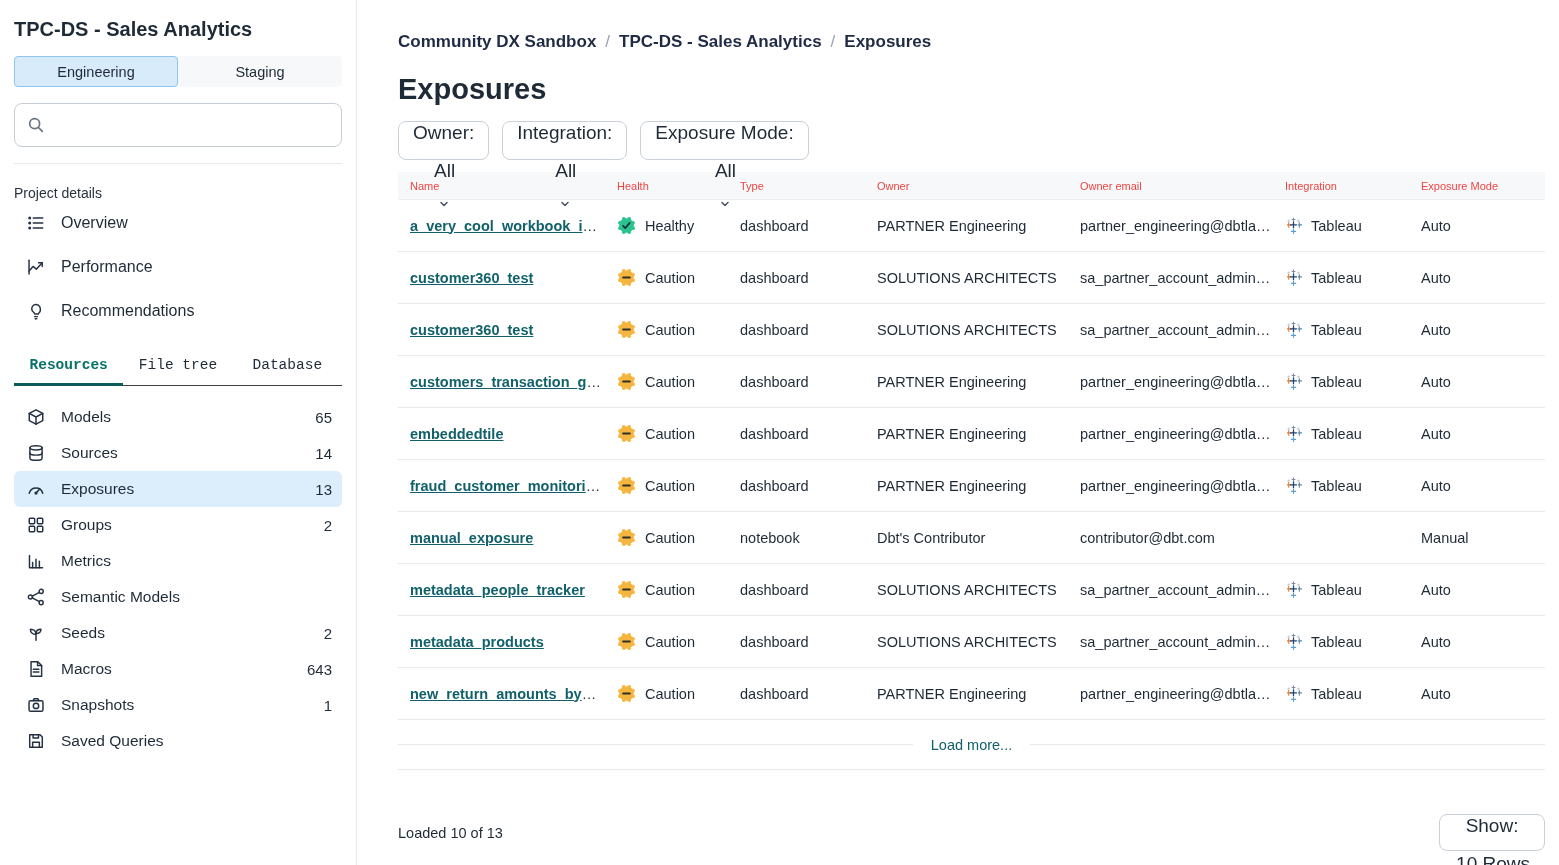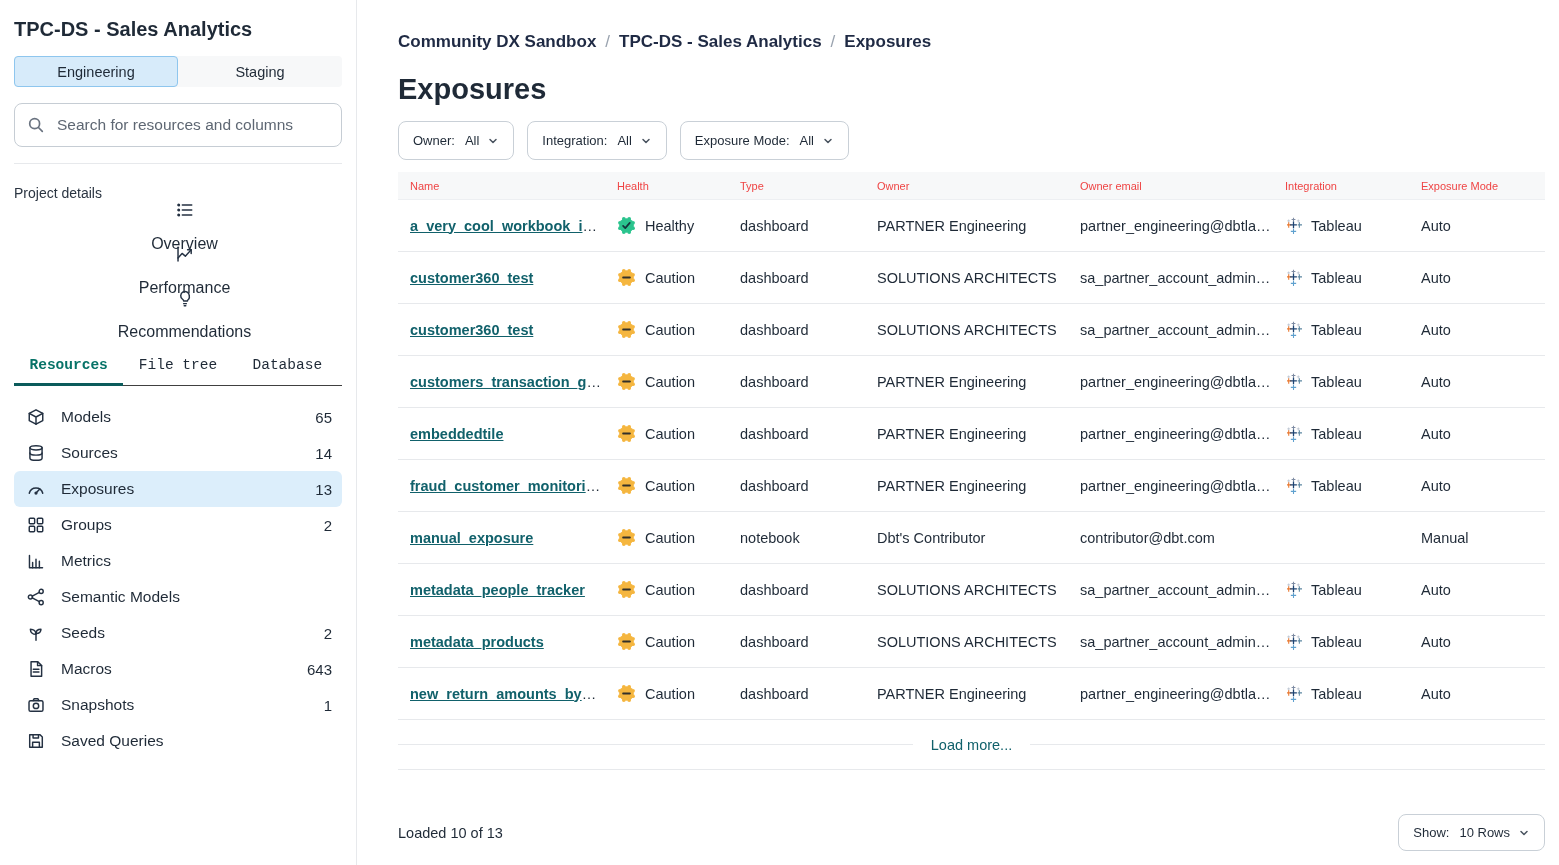--- a/index.html
+++ b/index.html
@@ -19,21 +19,21 @@
              border:1px solid transparent; color:#1F2A37; border-radius:4px; cursor:pointer; }
   .seg-btn.active { background:#D7EBFA; border-color:#8EC6EE; }
   .search-box { margin-top:16px; height:44px; border:1px solid #C6CDD4; border-radius:8px;
                 display:flex; align-items:center; padding:0 12px; gap:10px; background:#fff; }
   .search-box input { border:none; outline:none; flex:1; font-family:inherit; font-size:15.5px;
                       color:#1F2A37; background:transparent; }
   .search-box input::placeholder { color:#5E6773; }
   .side-divider { border:none; border-top:1px solid #E7E9EC; margin:16px 0 0; }
   .proj-label { margin-top:21px; font-size:14px; color:#2A3441; }
   .nav-item { display:flex; align-items:center; gap:16px; height:44px; padding-left:13px;
-              font-size:16px; cursor:pointer;flex-direction:column; }
+              font-size:16px; cursor:pointer; }
   .icon { display:inline-flex; align-items:center; justify-content:center; }
   .tabs { display:flex; margin-top:14px; border-bottom:1px solid #404040;font-family:Liberation Mono, monospace; }
   .tab { flex:1; text-align:center; font-size:14.5px; padding:10px 0 12px; color:#1F2A37;
          cursor:pointer; position:relative; }
   .tab.active { color:#077368; font-weight:700; }
   .tab.active::after { content:''; position:absolute; left:0; right:0; bottom:-1px; height:3px;
                        background:#0B5B5B; }
   .res-list { list-style:none; margin:13px 0 0; padding:0; }
   .res-item { display:flex; align-items:center; height:36px; padding:0 10px 0 13px;
               font-size:15.5px; border-radius:6px; cursor:pointer; }
@@ -43,23 +43,23 @@
   .res-item.active { background:#DCEEFB; }
 
   
   main { flex:1; padding:0 14px 0 41px; }
   .breadcrumb { margin-top:32px; font-size:17px; font-weight:700; color:#1F2A44;
                 display:flex; align-items:center; gap:9px; }
   .breadcrumb .sep { color:#9AA3AF; font-weight:400; }
   .breadcrumb .crumb { cursor:pointer; }
   .page-title { font-size:29px; font-weight:600; margin:21px 0 0; color:#1F2A37; }
   .filters { display:flex; gap:13px; margin-top:15px; }
-  .pill { display:inline-flex; align-items:center; gap:8px; border:1px solid #C9D0D7; border-radius:8px;
-          height:39px; padding:0 14px; font-size:13px; background:#fff; color:#1F2A37;
-          font-family:inherit; cursor:pointer; }
+  .pill { display:inline-flex; align-items:center; gap:16px; border:1px solid #C9D0D7; border-radius:8px;
+          height:39px; padding:0 14px; font-size:19px; background:#fff; color:#1F2A37;
+          font-family:inherit; cursor:pointer;flex-direction:column; }
   .pill .pill-value { margin-left:2px; }
 
   .table { margin-top:12px; border-bottom:1px solid #E7E9EC; }
   .thead, .trow { display:grid; grid-template-columns:207px 123px 137px 203px 205px 136px 1fr;
                   padding-left:12px; align-items:center; }
   .thead { background:#F7F8F9; height:28px; font-size:11px; font-weight:400; color:#ef4444;
            border-bottom:1px solid #EDEFF2; }
   .trow { height:52px; border-bottom:1px solid #E7E9EC; font-size:14.5px; }
   .cell { white-space:nowrap; overflow:hidden; text-overflow:ellipsis; padding-right:14px; }
   .name-link { color:#11616B; font-weight:700; text-decoration:underline; cursor:pointer; }
@@ -85,21 +85,20 @@
       <button class="seg-btn">Staging</button>
     </div>
 
     <div class="search-box">
       <span class="icon">
         <svg width="18" height="18" viewBox="0 0 16 16" fill="none" stroke="#6A7380" stroke-width="1.5" stroke-linecap="round">
             <circle cx="6.8" cy="6.8" r="4.4"></circle>
             <path d="M10.2 10.2l3.4 3.4"></path>
           </svg>
       </span>
-      <input placeholder="Search for resources and columns" style="">
     </div>
 
     <hr class="side-divider">
 
     <div class="proj-label">Project details</div>
 
     <nav id="project-nav">
         <div class="nav-item">
        <span class="icon">
             <svg width="18" height="18" viewBox="0 0 16 16" fill="none" stroke="#243142" stroke-width="1.3" stroke-linecap="round" stroke-linejoin="round">

